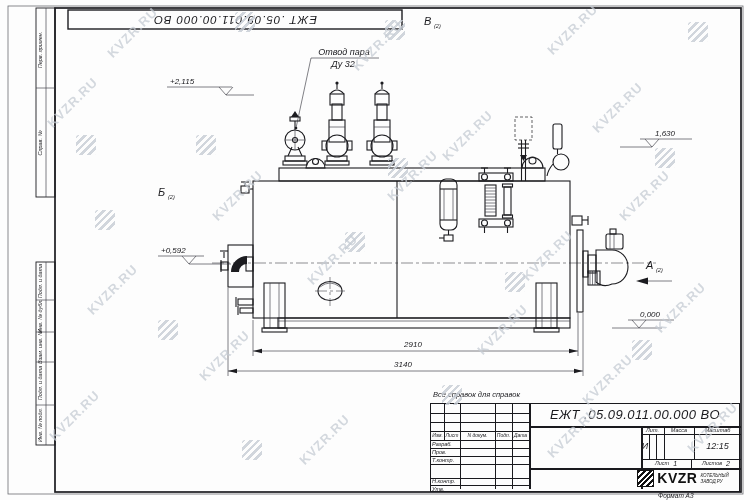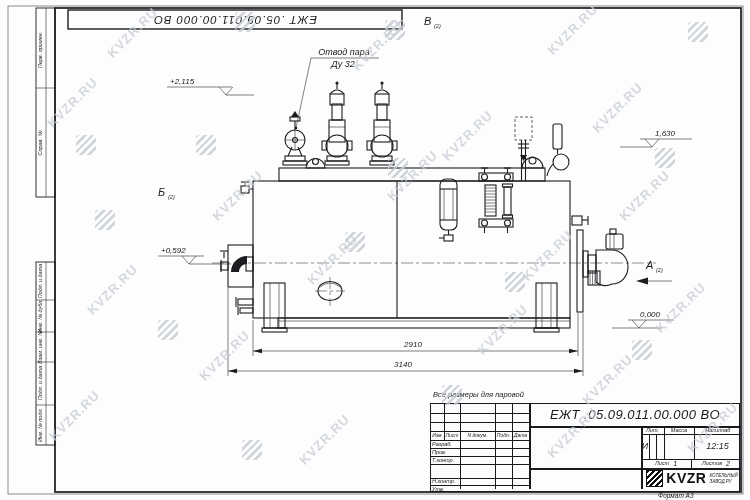--- a/index.html
+++ b/index.html
@@ -308,21 +308,21 @@
   <g>
     <line class="tn" x1="228" y1="288" x2="228" y2="376"></line>
     <line class="tn" x1="583" y1="313" x2="583" y2="376"></line>
     <line class="tn" x1="228" y1="371" x2="583" y2="371"></line>
     <polygon class="fill" points="228,371 237,368.8 237,373.2"></polygon>
     <polygon class="fill" points="583,371 574,368.8 574,373.2"></polygon>
     <text x="403" y="367" font-size="8" text-anchor="middle">3140</text>
   </g>
 </svg>
 
-<div class="note" style="left:433px;top:390px">Все размеры для паровой</div>
+<div class="note" style="left:433px;top:390px">Все справок для справок</div>
 
 <div id="titleblock">
 
   <div class="tbl" style="left:13px;top:0;width:1px;height:36px"></div>
   <div class="tbl" style="left:29px;top:0;width:1px;height:85px"></div>
   <div class="tbl" style="left:64px;top:0;width:1px;height:85px"></div>
   <div class="tbl" style="left:81px;top:0;width:1px;height:85px"></div>
   <div class="tbl" style="left:98px;top:0;width:1.5px;height:85px"></div>
   <div class="tbl" style="left:210px;top:22px;width:1.5px;height:63px"></div>
   <div class="tbl" style="left:233px;top:22px;width:1px;height:33px"></div>
@@ -368,21 +368,21 @@
 
   <div class="tbc" style="left:210px;top:55px;width:50px;height:9px;font-size:5.5px;gap:4px">
     <span>Лист</span>
     <span style="font-size:7px">1</span>
   </div>
   <div class="tbc" style="left:260px;top:55px;width:50px;height:9px;font-size:5.5px;gap:4px">
     <span>Листов</span>
     <span style="font-size:7px">2</span>
   </div>
 
-  <div class="tbc" style="left:219px;top:64px;width:84px;height:21px">
+  <div class="tbc" style="left:210px;top:64px;width:84px;height:21px">
     <div class="brandbox">
       <span class="brandsq"></span>
       <span class="brandtxt">KVZR</span>
       <span class="brandsub">
         <span>КОТЕЛЬНЫЙ</span>
         <span>ЗАВОД.РУ</span>
       </span>
     </div>
   </div>
 </div>

